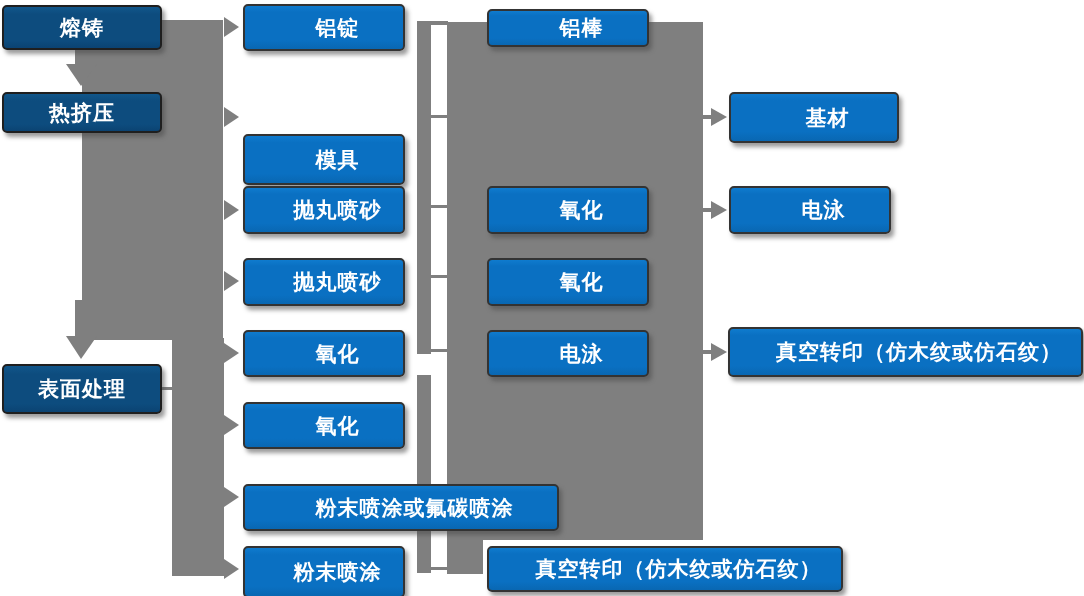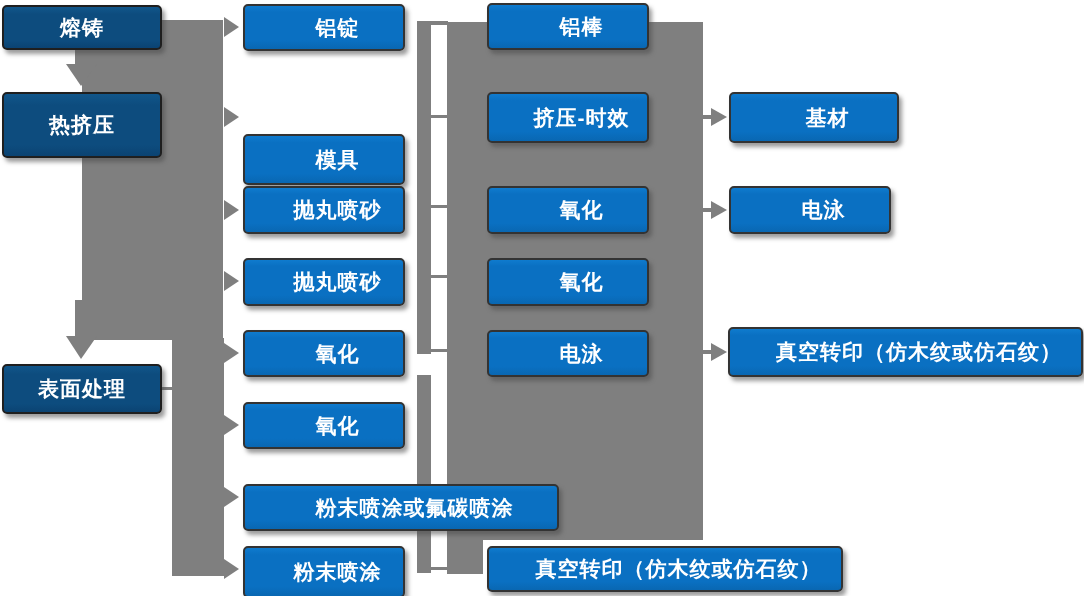--- a/index.html
+++ b/index.html
@@ -72,34 +72,33 @@
       <rect class="conn" x="702" y="115" width="10" height="4"></rect>
       <polygon class="conn" points="711,108 711,126 727,117"></polygon>
       <rect class="conn" x="702" y="208" width="10" height="4"></rect>
       <polygon class="conn" points="711,201 711,219 727,210"></polygon>
       <rect class="conn" x="702" y="350" width="10" height="4"></rect>
       <polygon class="conn" points="711,343 711,361 727,352"></polygon>
     </g>
   </svg>
 
   <div class="node stage" style="left:2px;   top:5px;   width:160px; height:45px;">熔铸</div>
-  <div class="node stage" style="left:2px;   top:92px;  width:160px; height:66px;">热挤压</div>
+  <div class="node stage" style="left:2px;   top:92px;  width:160px; height:41px;">热挤压</div>
   <div class="node stage" style="left:2px;   top:364px; width:160px; height:50px;">表面处理</div>
 
   <div class="node process" style="left:243px; top:4px;   width:162px; height:47px;">铝锭</div>
   <div class="node process" style="left:243px; top:92px;  width:162px; height:51px;margin-top:42px;">模具</div>
   <div class="node process" style="left:243px; top:186px; width:162px; height:48px;">抛丸喷砂</div>
   <div class="node process" style="left:243px; top:258px; width:162px; height:48px;">抛丸喷砂</div>
   <div class="node process" style="left:243px; top:330px; width:162px; height:47px;">氧化</div>
   <div class="node process" style="left:243px; top:402px; width:162px; height:47px;">氧化</div>
   <div class="node process" style="left:243px; top:484px; width:316px; height:47px;">粉末喷涂或氟碳喷涂</div>
   <div class="node process" style="left:243px; top:546px; width:162px; height:52px;">粉末喷涂</div>
 
-  <div class="node process" style="left:487px; top:3px;   width:162px; height:47px;text-align:right;">铝棒</div>
-  <div class="node process" style="left:487px; top:92px;  width:162px; height:51px;">挤压-时效</div>
+  <div class="node process" style="left:487px; top:9px;   width:162px; height:38px;text-align:right;">铝棒</div>
   <div class="node process" style="left:487px; top:186px; width:162px; height:48px;">氧化</div>
   <div class="node process" style="left:487px; top:258px; width:162px; height:48px;">氧化</div>
   <div class="node process" style="left:487px; top:330px; width:162px; height:47px;">电泳</div>
   <div class="node process" style="left:487px; top:546px; width:356px; height:46px;">真空转印（仿木纹或仿石纹）</div>
 
   <div class="node process" style="left:729px; top:92px;  width:170px; height:51px;">基材</div>
   <div class="node process" style="left:729px; top:186px; width:162px; height:48px;">电泳</div>
   <div class="node process" style="left:728px; top:327px; width:355px; height:50px;">真空转印（仿木纹或仿石纹）</div>
 
 </div>

